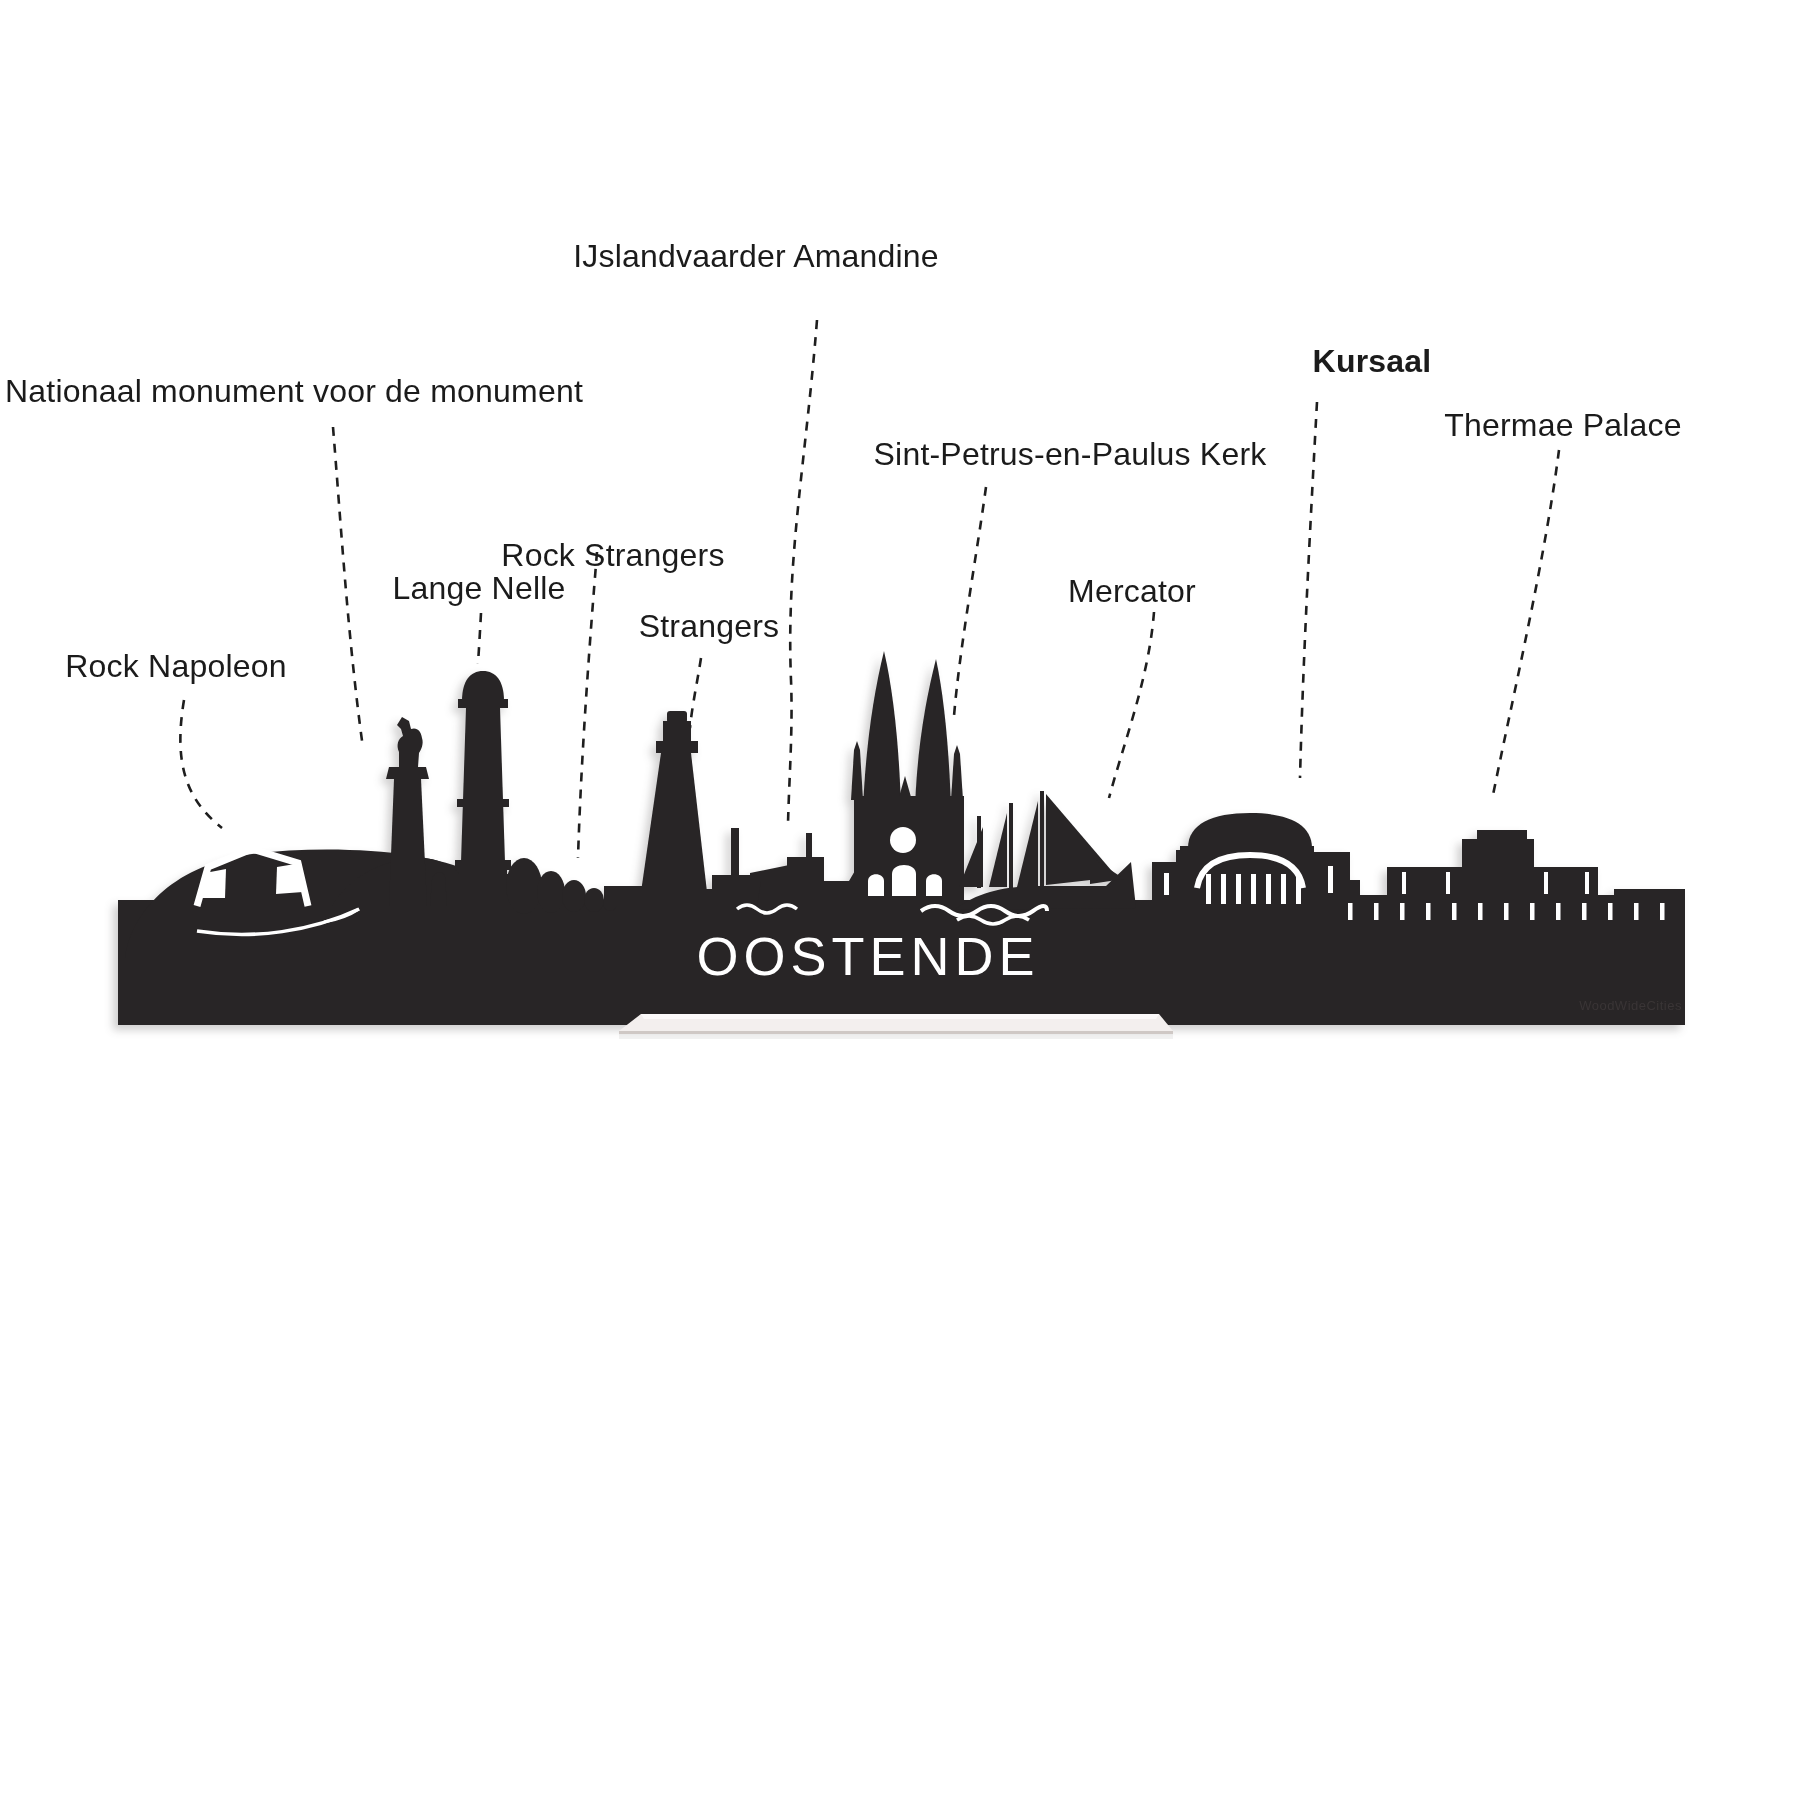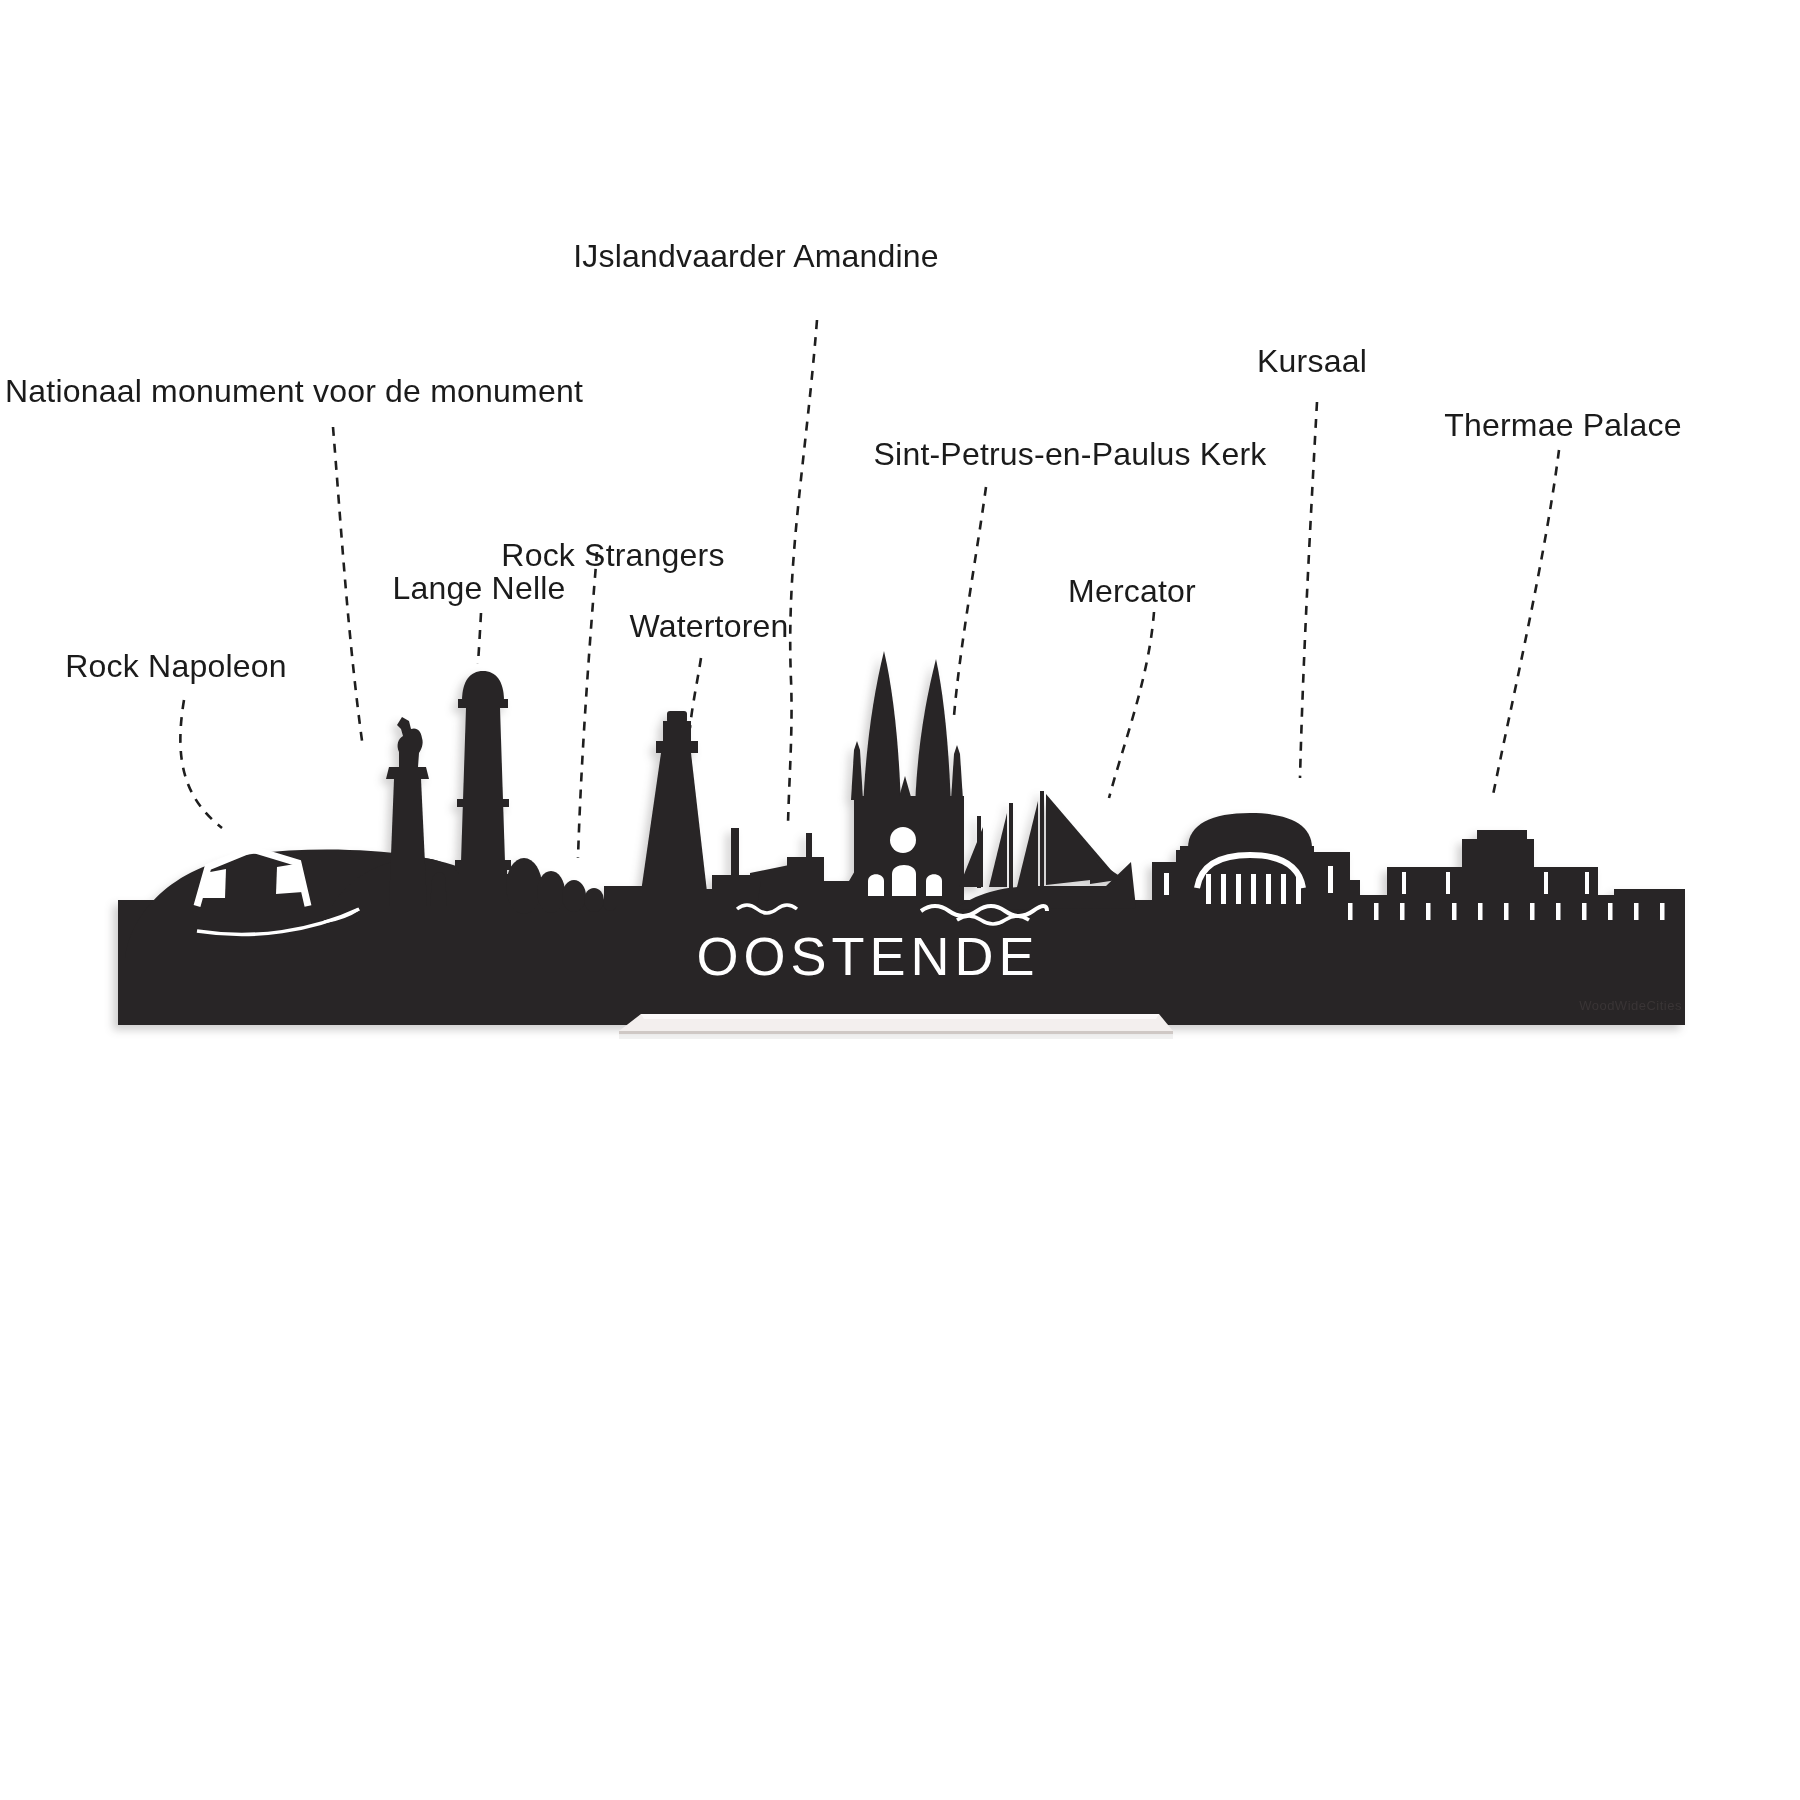--- a/index.html
+++ b/index.html
@@ -13,21 +13,21 @@
     font-size:32px;color:#1b1b1b;white-space:nowrap;letter-spacing:0.2px;
   }
   .lbl-fort{left:176px;top:648px;}
   .lbl-nationaal{left:294px;top:373px;}
   .lbl-lange{left:479px;top:570px;}
   .lbl-rock{left:613px;top:496px;margin-top:41px;}
   .lbl-water{left:709px;top:608px;}
   .lbl-amandine{left:756px;top:238px;}
   .lbl-sintpetrus{left:1070px;top:436px;}
   .lbl-mercator{left:1132px;top:573px;}
-  .lbl-kursaal{left:1312px;top:343px;}
+  .lbl-kursaal{left:1372px;top:343px;font-weight:bold;}
   .lbl-thermae{left:1563px;top:407px;text-align:right;}
   .leader{fill:none;stroke:#1e1e1e;stroke-width:2.6;stroke-dasharray:9 8;}
   .sil{filter:drop-shadow(-5px 5px 4px rgba(40,37,38,0.22));}
   .cut{fill:#ffffff;}
   .cutline{fill:none;stroke:#ffffff;}
 </style>
 </head>
 <body>
 
 <div class="stage">
@@ -202,19 +202,19 @@
       <polygon points="641,1014 1159,1014 1173,1031 619,1031" fill="#f3efee"></polygon>
       <polygon points="641,1014 1159,1014 1156,1019 644,1019" fill="#fcfafa"></polygon>
       <polygon points="619,1031 1173,1031 1173,1034 619,1034" fill="#cfc8c5"></polygon>
     </g>
   </svg>
 
   <div class="label lbl-fort">Rock Napoleon</div>
   <div class="label lbl-nationaal">Nationaal monument voor de monument</div>
   <div class="label lbl-lange">Lange Nelle</div>
   <div class="label lbl-rock">Rock Strangers</div>
-  <div class="label lbl-water">Watertoren</div>
+  <div class="label lbl-water">Strangers</div>
   <div class="label lbl-sintpetrus">Sint-Petrus-en-Paulus Kerk</div>
   <div class="label lbl-amandine">IJslandvaarder Amandine</div>
   <div class="label lbl-mercator">Mercator</div>
   <div class="label lbl-kursaal">Kursaal</div>
   <div class="label lbl-thermae">Thermae Palace</div>
 </div>
 
 </body></html>

